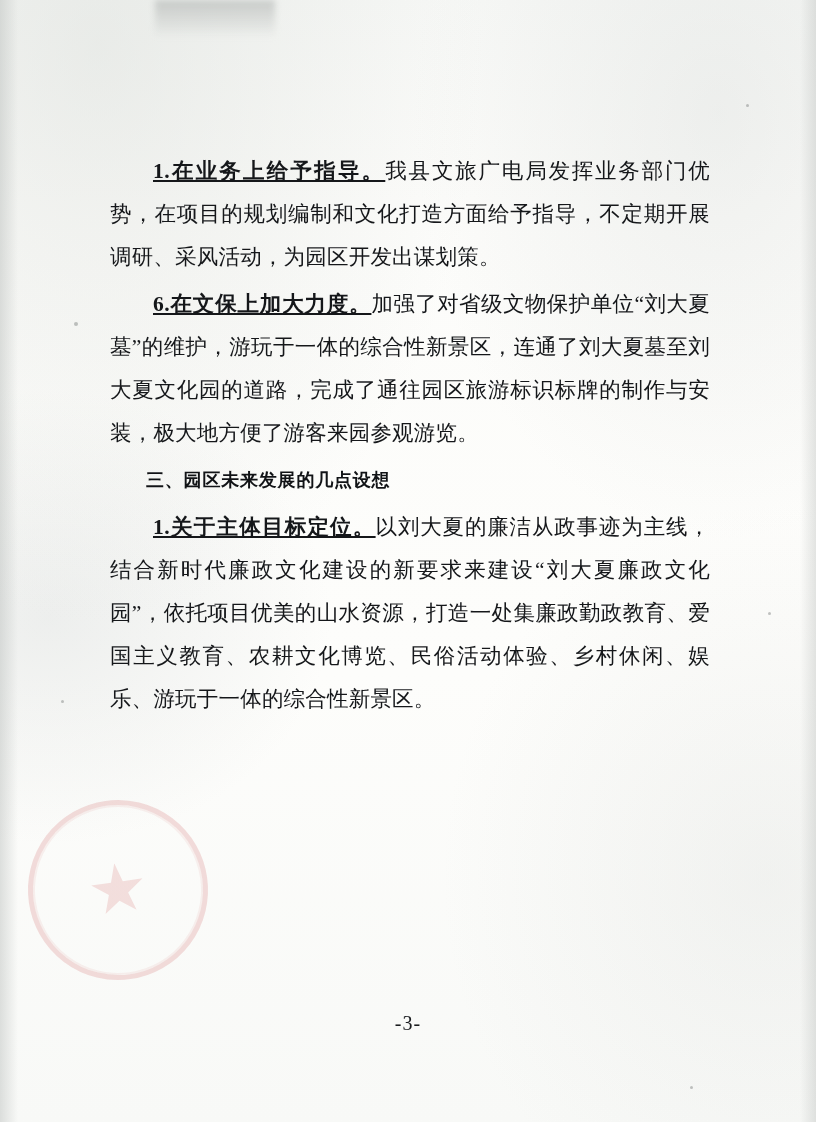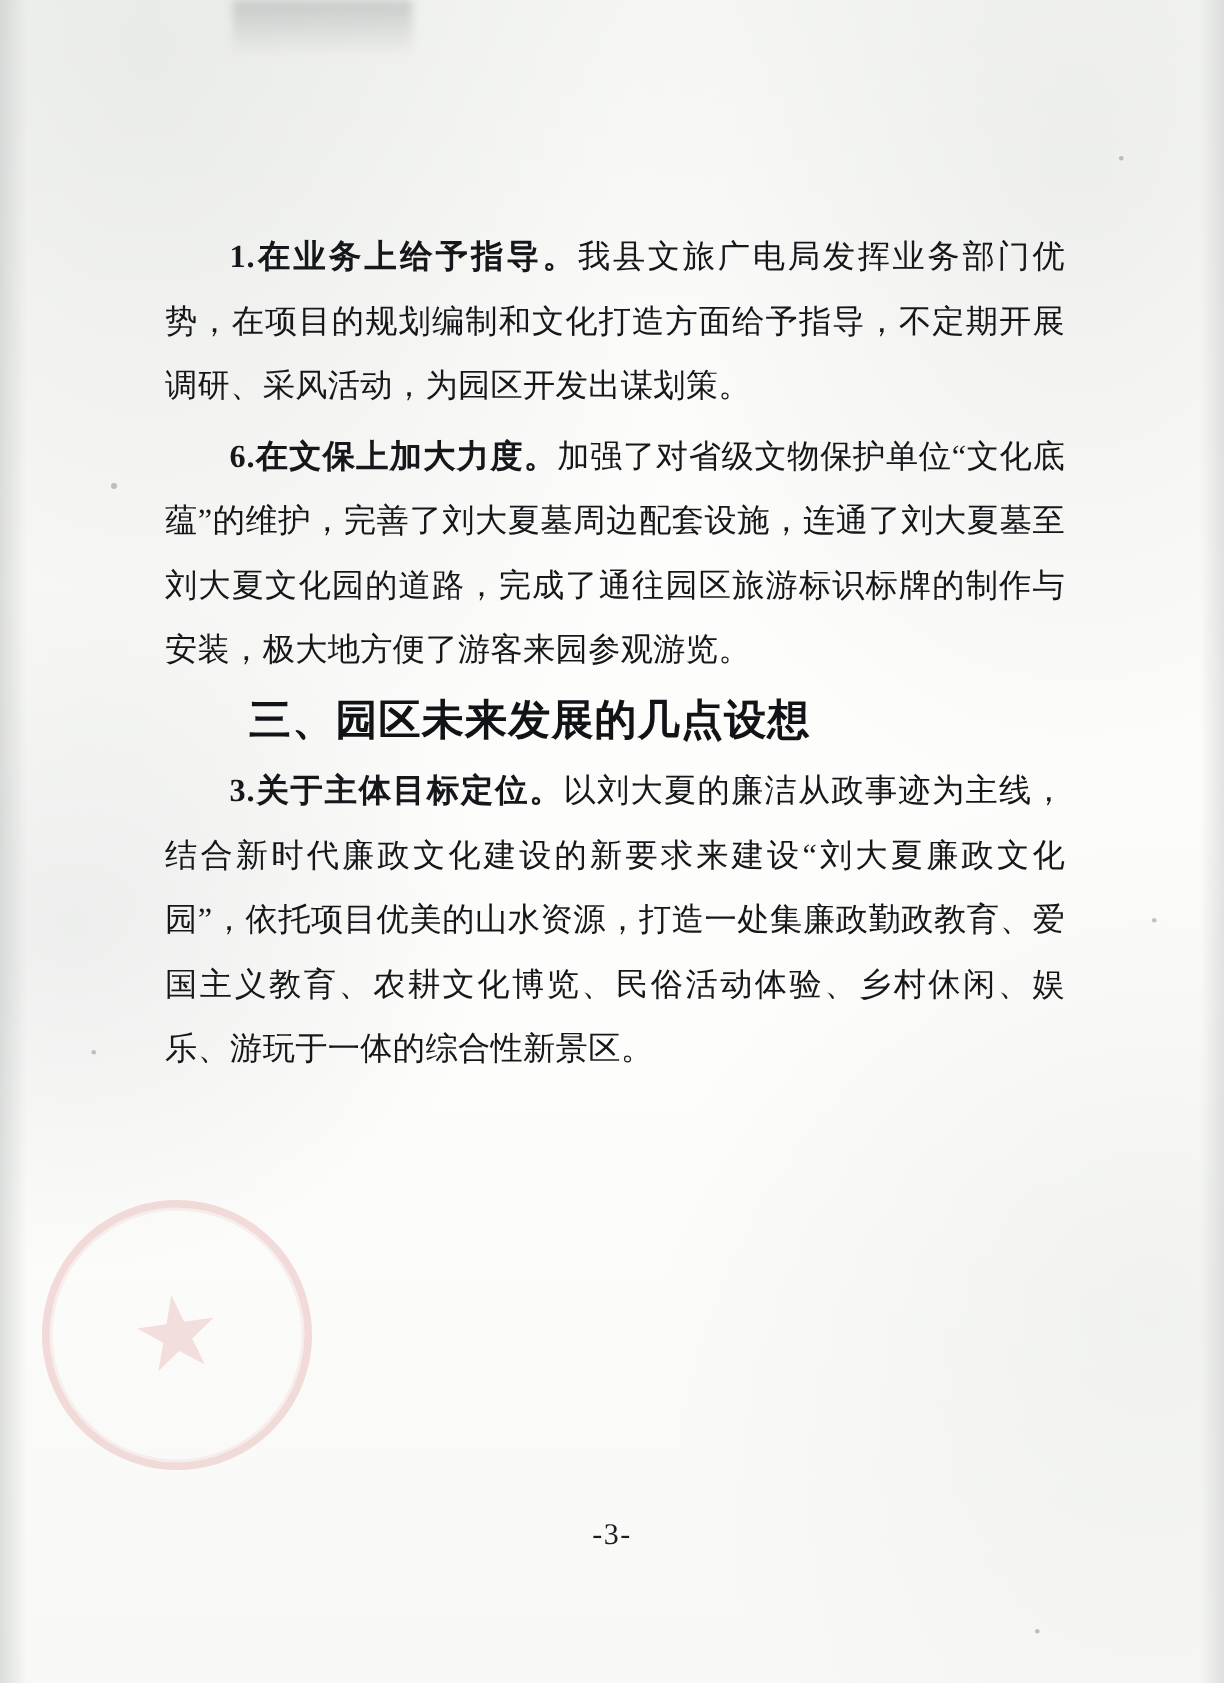--- a/index.html
+++ b/index.html
@@ -103,24 +103,25 @@
     line-height: 43px;
     color: #15171a;
     text-align: justify;
     text-justify: inter-ideograph;
     letter-spacing: 0.2px;
     text-indent: 2em;
   }
   p.para .lead {
     font-weight: bold;
     letter-spacing: 0.6px;
+    text-decoration: underline;
   }
   p.heading {
     margin: 0 0 4px 0;
-    font-size: 28px;
+    font-size: 18px;
     line-height: 43px;
     color: #111316;
     font-weight: bold;
     text-indent: 2em;
     letter-spacing: 0.8px;
   }
 
   .page-number {
     position: absolute;
     left: 0;
@@ -149,27 +150,27 @@
   <div class="speck" style="left:690px;top:1086px;width:3px;height:3px;"></div>
 
   <div class="content">
 
     <p class="para">
       <span class="lead">1.在业务上给予指导。</span><span>我县文旅广电局发挥业务部门优势，在项目的规划编制和文化打造方面给予指导，不定期开展调研、采风活动，为园区开发出谋划策。</span>
     </p>
 
 
     <p class="para">
-      <span class="lead">6.在文保上加大力度。</span><span>加强了对省级文物保护单位“文化底蕴”的维护，完善了刘大夏墓周边配套设施，连通了刘大夏墓至刘大夏文化园的道路，完成了通往园区旅游标识标牌的制作与安装，极大地方便了游客来园参观游览。</span>
+      <span class="lead">6.在文保上加大力度。</span><span>加强了对省级文物保护单位“刘大夏墓”的维护，游玩于一体的综合性新景区，连通了刘大夏墓至刘大夏文化园的道路，完成了通往园区旅游标识标牌的制作与安装，极大地方便了游客来园参观游览。</span>
     </p>
 
     <p class="heading">三、园区未来发展的几点设想</p>
 
 
     <p class="para">
-      <span class="lead">3.关于主体目标定位。</span><span>以刘大夏的廉洁从政事迹为主线，结合新时代廉政文化建设的新要求来建设“刘大夏廉政文化园”，依托项目优美的山水资源，打造一处集廉政勤政教育、爱国主义教育、农耕文化博览、民俗活动体验、乡村休闲、娱乐、游玩于一体的综合性新景区。</span>
+      <span class="lead">1.关于主体目标定位。</span><span>以刘大夏的廉洁从政事迹为主线，结合新时代廉政文化建设的新要求来建设“刘大夏廉政文化园”，依托项目优美的山水资源，打造一处集廉政勤政教育、爱国主义教育、农耕文化博览、民俗活动体验、乡村休闲、娱乐、游玩于一体的综合性新景区。</span>
     </p>
 
 
   </div>
 
   <div class="page-number">-3-</div>
 </div>
 
 </body></html>

